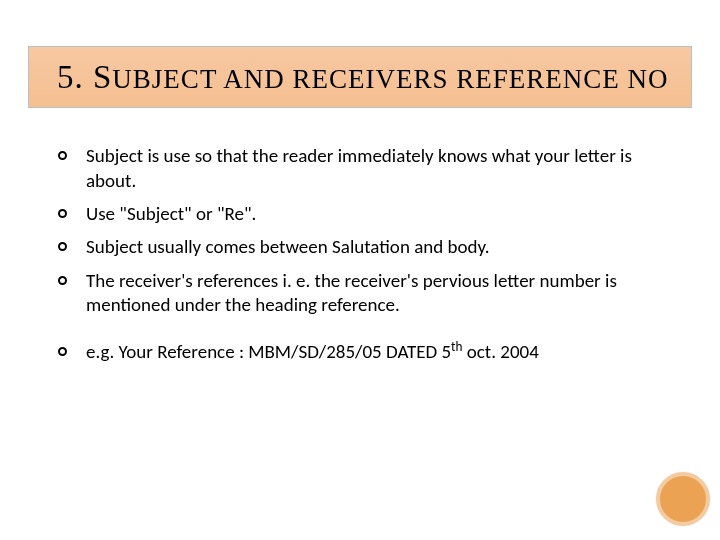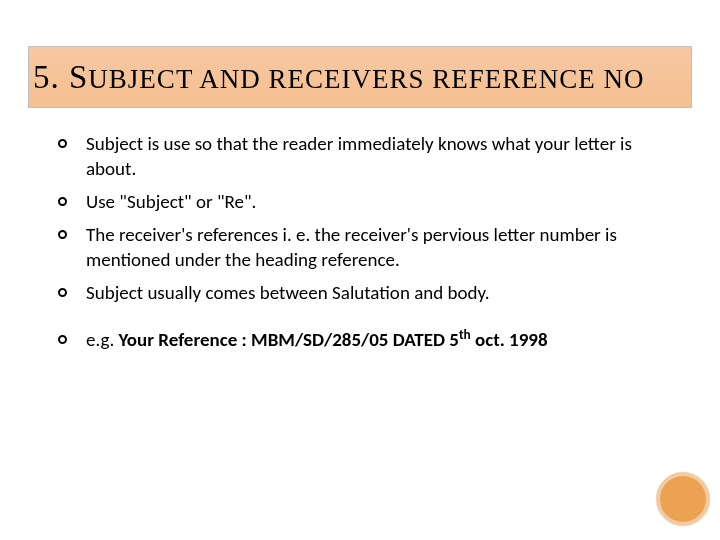--- a/index.html
+++ b/index.html
@@ -16,22 +16,22 @@
   .slide {
     box-sizing: border-box;
     width: 720px;
     height: 540px;
     padding: 46px 28px 28px 28px;
     position: relative;
   }
   .title-box {
     border: 1px solid #bfbfbf;
     background: linear-gradient(to bottom, #f7c9a3 0%, #f6c49b 40%, #f5c091 100%);
-    padding: 12px 16px 12px 4px;
-    margin-bottom: 24px;
+    padding: 12px 16px 12px 28px;
+    margin-bottom: 36px;
   }
   .title-text {
     font-size: 27px;
     letter-spacing: 1px;
     font-weight: 400;
     color: #000;
     font-family: Georgia, "Times New Roman", serif;
     line-height: 1.1;
   }
   .title-text .big {
@@ -57,21 +57,21 @@
     width: 9px;
     height: 9px;
     border: 2px solid #000;
     border-radius: 50%;
     box-sizing: border-box;
   }
   .spacer {
     height: 14px;
   }
   .eg-line .bold {
-    font-weight: 700;
+    font-weight: 400;
   }
   .eg-line .sup {
     font-size: 0.7em;
     vertical-align: super;
     line-height: 0;
   }
   .corner-circle {
     position: absolute;
     right: 10px;
     bottom: 14px;
@@ -91,24 +91,24 @@
 
   <div class="title-box">
     <div class="title-text">
       <span class="big">5.   </span><span class="big">S</span><span>UBJECT</span><span> AND RECEIVERS REFERENCE NO</span>
     </div>
   </div>
 
   <ul class="bullets">
     <li><span>Subject is use so that the reader immediately knows what your letter is about.</span></li>
     <li><span> Use "Subject" or "Re".</span></li>
+    <li><span> Subject usually comes between Salutation and body.</span></li>
     <li><span>The receiver's references i. e. the receiver's pervious letter number is mentioned under the heading reference.</span></li>
-    <li><span> Subject usually comes between Salutation and body.</span></li>
     <li class="spacer" style="list-style: none; padding: 0px; margin: 0px; height: 14px; content: none; border: none; position: static;"></li>
     <li>
       <span class="eg-line">
-        <span>e.g.     </span><span class="bold">Your Reference : MBM/SD/285/05 DATED 5</span><span class="bold sup">th</span><span class="bold"> oct. 1998</span>
+        <span>e.g.     </span><span class="bold">Your Reference : MBM/SD/285/05 DATED 5</span><span class="bold sup">th</span><span class="bold"> oct. 2004</span>
       </span>
     </li>
   </ul>
 
   <div class="corner-circle"></div>
 </div>
 
 </body></html>

